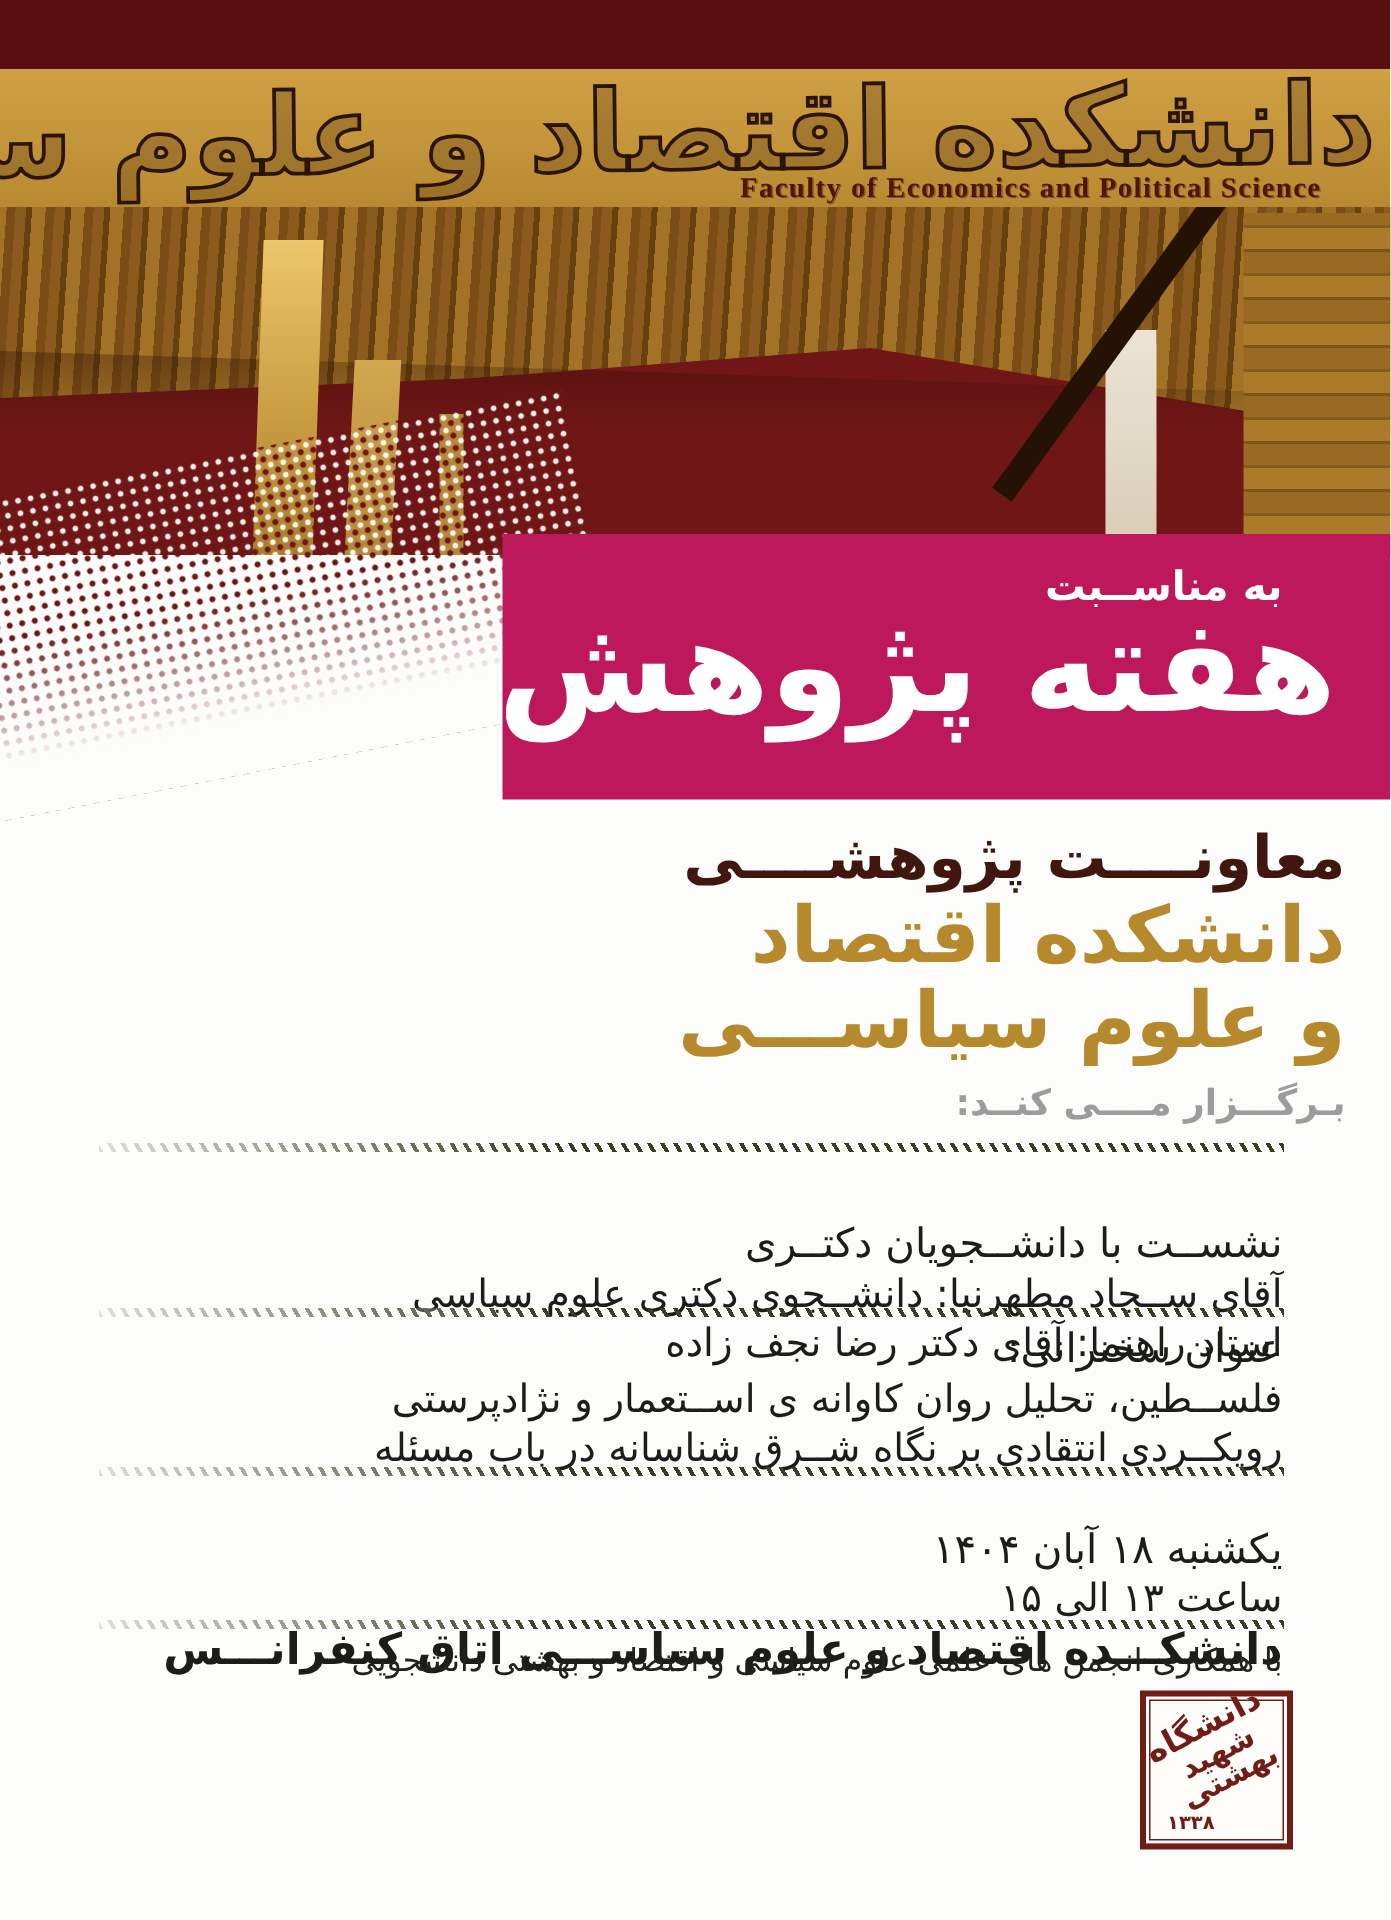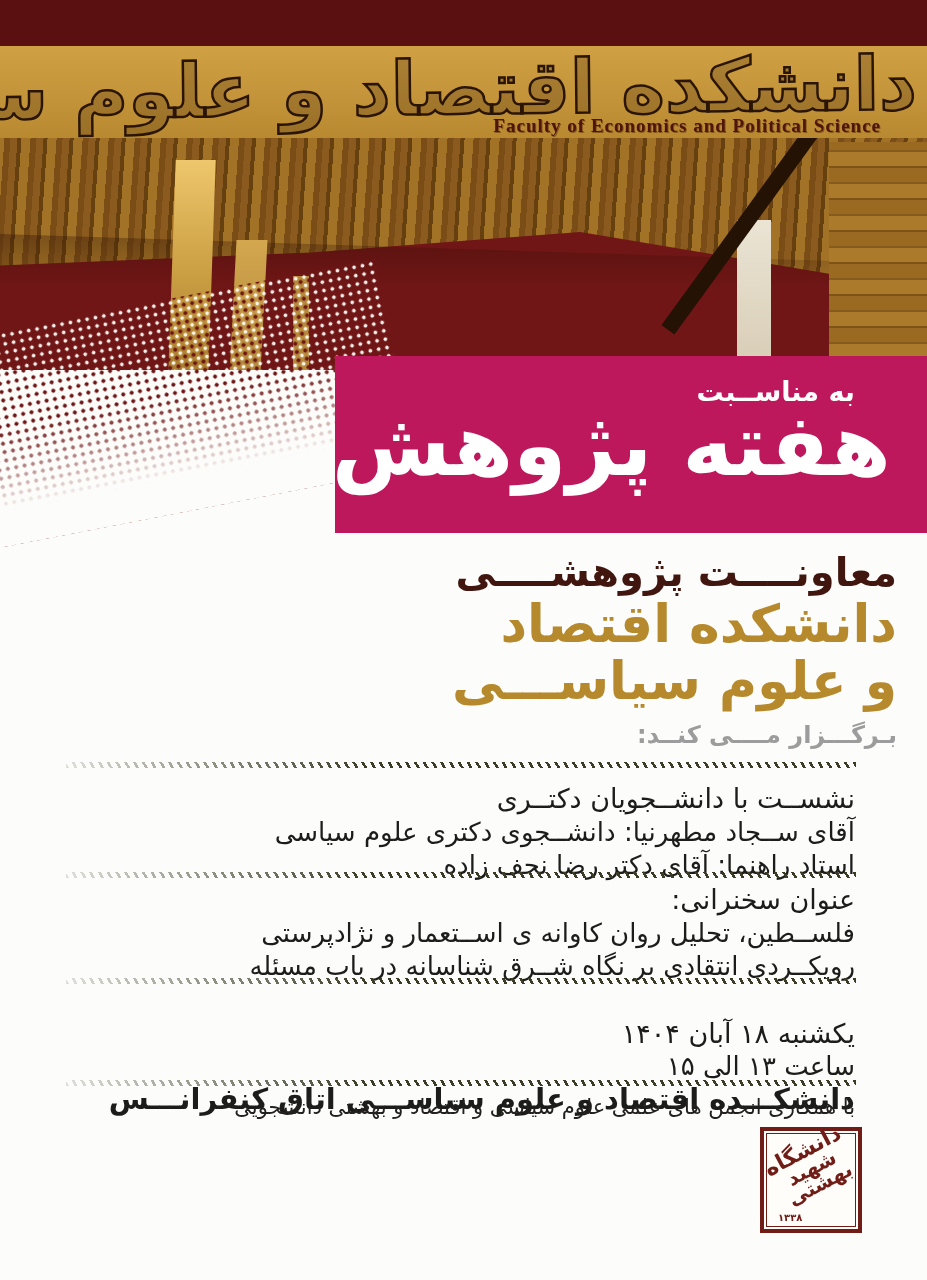--- a/index.html
+++ b/index.html
@@ -96,21 +96,21 @@
   
   .sep{
     position:absolute; left:66px; width:790px; height:6px;
     background-image:
       linear-gradient(to right, rgba(252,252,250,0.85), rgba(252,252,250,0) 38%),
       repeating-linear-gradient(60deg, #3b3b26 0 2.6px, rgba(0,0,0,0) 2.6px 7.6px);
   }
   .sep1{ top:762px; } .sep2{ top:872px; } .sep3{ top:978px; } .sep4{ top:1080px; }
   
   .sec{ position:absolute; right:72px; direction:rtl; text-align:right; color:#1c1c1a; }
-  .sec1{ top:782px; }
+  .sec1{ top:813px; }
   .sec1 .t{ font-size:27px; line-height:34px; }
   .sec1 .b{ font-size:26px; line-height:33px; }
   .sec2{ top:883px; }
   .sec2 .t{ font-size:27px; line-height:34px; }
   .sec2 .b{ font-size:26px; line-height:33px; }
   .sec3{ top:994px;margin-top:23px; }
   .sec3 .date{ font-size:27px; line-height:33px; }
   .sec3 .time{ font-size:26px; line-height:32px; }
   .sec3 .loc{ font-size:29px; line-height:35px; font-weight:bold; }
   .footer-line{
@@ -126,21 +126,21 @@
   }
   .logo-script{
     position:absolute; left:0; right:0; top:8px; text-align:center;
     transform:rotate(-28deg); transform-origin:50% 50%;
     color:#701c17; font-weight:bold;
   }
   .logo-script .w1{ font-size:22px; line-height:20px; }
   .logo-script .w2{ font-size:20px; line-height:18px; }
   .logo-script .w3{ font-size:20px; line-height:18px; }
   .logo-year{
-    position:absolute; left:14px; bottom:6px; font-size:10px; color:#701c17; font-weight:bold;
+    position:absolute; left:14px; bottom:6px; font-size:13px; color:#701c17; font-weight:bold;
   }
 </style>
 </head>
 <body>
 
 <div class="poster">
 
   <div class="top-bar"></div>
 
   <div class="sign">

